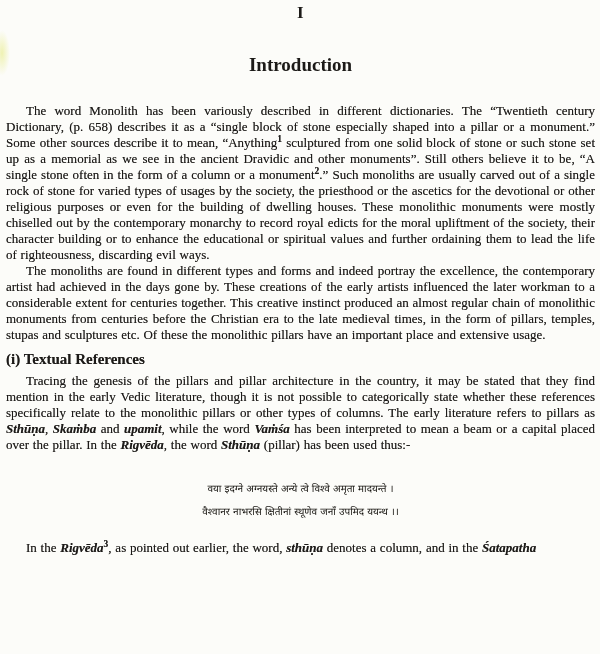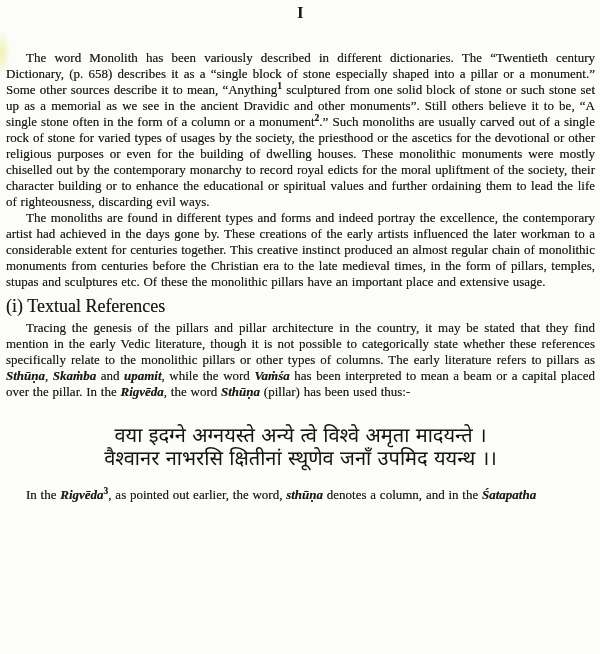--- a/index.html
+++ b/index.html
@@ -48,43 +48,44 @@
     text-shadow: 0 0 0.4px rgba(20,18,16,0.55);
   }
   p.para sup {
     font-size: 9.5px;
     line-height: 0;
     vertical-align: super;
     font-weight: bold;
   }
   p.para i { font-style: italic; font-weight: bold; }
   .section-heading {
-    font-size: 18px;
+    font-size: 15px;
     line-height: 16px;
-    font-weight: normal;
+    font-weight: bold;
     margin: 8px 0 6px 0;
     text-shadow: 0 0 0.4px rgba(20,18,16,0.55);
   }
   .verse {
     text-align: center;
     margin: 24px 0 17px 0;
     font-family: "DejaVu Sans", sans-serif;
-    font-size: 20px;
+    font-size: 10px;
     line-height: 23px;
     color: #15130f;
   }
 </style>
 </head>
 <body>
 
 <div class="page">
   <div class="smudge"></div>
 
   <div class="chapter-num">I</div>
 
+  <h1 class="title">Introduction</h1>
 
   <div class="body-text">
     <p class="para"><span>The word Monolith has been variously described in different dictionaries. The “Twentieth century Dictionary, (p. 658) describes it as a “single block of stone especially shaped into a pillar or a monument.” Some other sources describe it to mean, “Anything</span><sup>1</sup><span> sculptured from one solid block of stone or such stone set up as a memorial as we see in the ancient Dravidic and other monuments”. Still others believe it to be, “A single stone often in the form of a column or a monument</span><sup>2</sup><span>.” Such monoliths are usually carved out of a single rock of stone for varied types of usages by the society, the priesthood or the ascetics for the devotional or other religious purposes or even for the building of dwelling houses. These monolithic monuments were mostly chiselled out by the contemporary monarchy to record royal edicts for the moral upliftment of the society, their character building or to enhance the educational or spiritual values and further ordaining them to lead the life of righteousness, discarding evil ways.</span></p>
 
     <p class="para">The monoliths are found in different types and forms and indeed portray the excellence, the contemporary artist had achieved in the days gone by. These creations of the early artists influenced the later workman to a considerable extent for centuries together. This creative instinct produced an almost regular chain of monolithic monuments from centuries before the Christian era to the late medieval times, in the form of pillars, temples, stupas and sculptures etc. Of these the monolithic pillars have an important place and extensive usage.</p>
 
     <h2 class="section-heading">(i) Textual References</h2>
 
     <p class="para"><span>Tracing the genesis of the pillars and pillar architecture in the country, it may be stated that they find mention in the early Vedic literature, though it is not possible to categorically state whether these references specifically relate to the monolithic pillars or other types of columns. The early literature refers to pillars as </span><i>Sthūṇa</i><span>, </span><i>Skaṁba</i><span> and </span><i>upamit</i><span>, while the word </span><i>Vaṁśa</i><span> has been interpreted to mean a beam or a capital placed over the pillar. In the </span><i>Rigvēda</i><span>, the word </span><i>Sthūṇa</i><span> (pillar) has been used thus:-</span></p>
 

